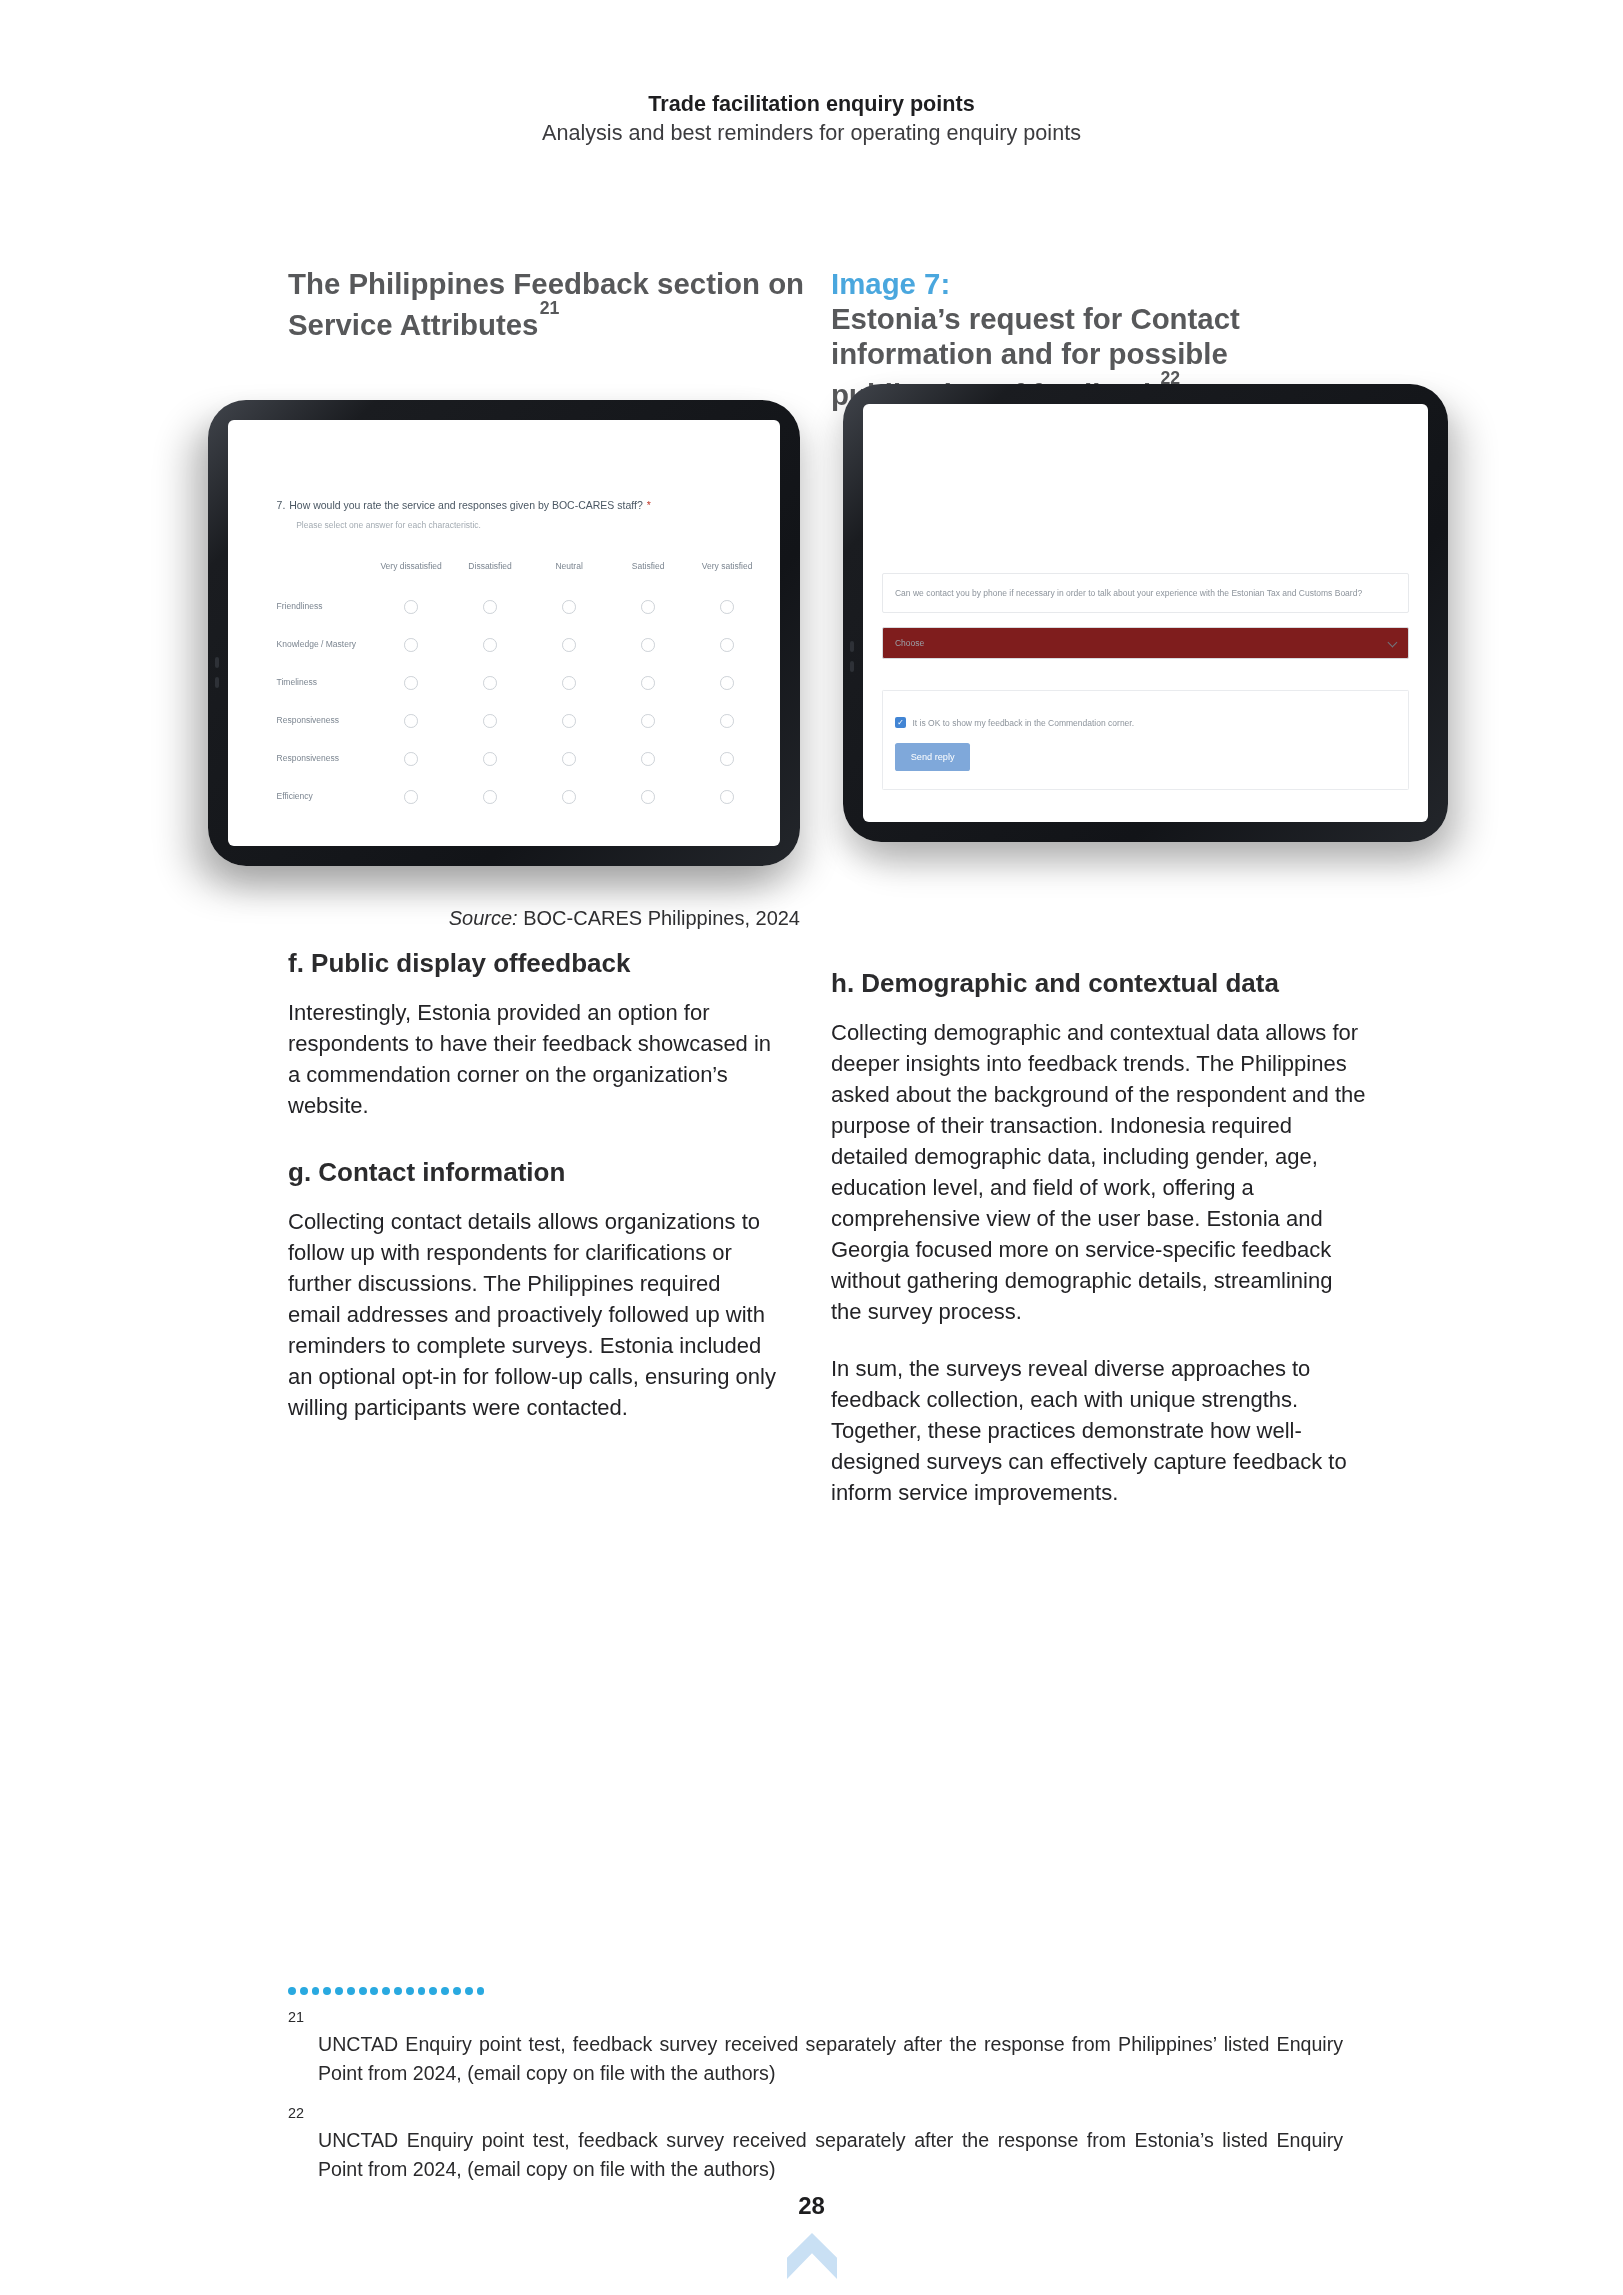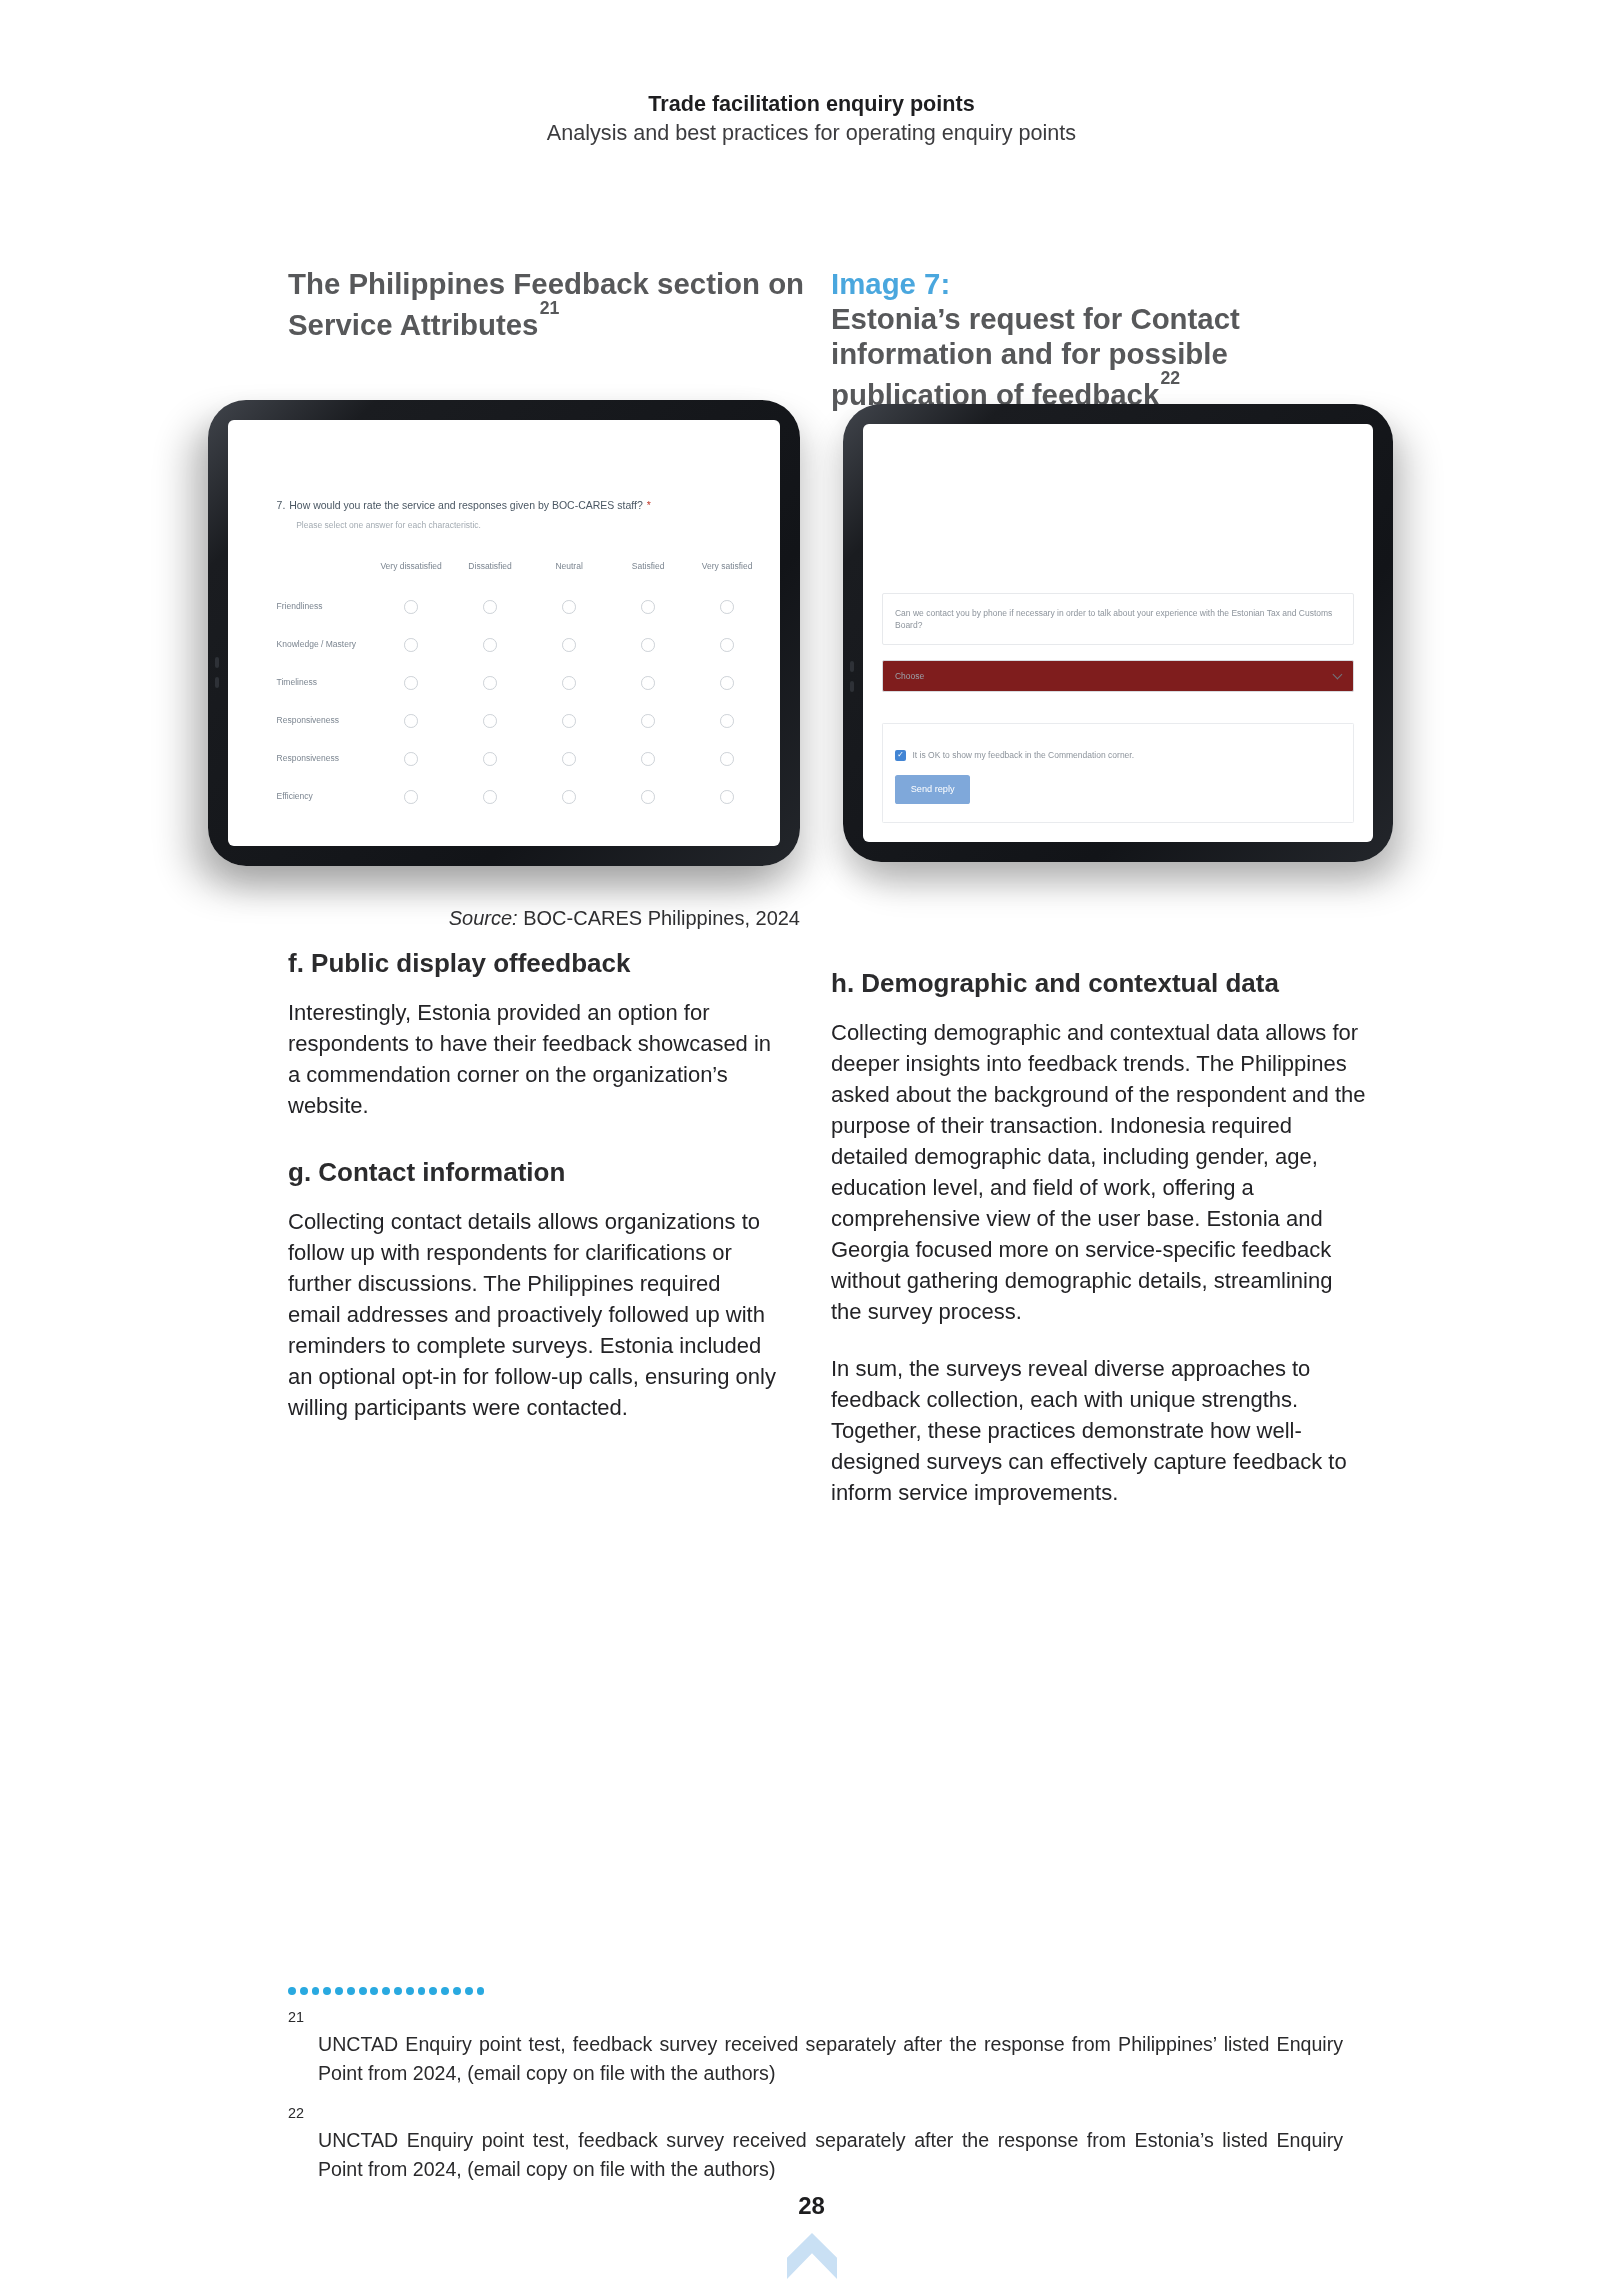--- a/index.html
+++ b/index.html
@@ -21,21 +21,21 @@
   .fig-title { font-size:29.4px; font-weight:bold; color:#57585a; line-height:35px; margin:0; }
   .fnref { font-size:17.7px; font-weight:bold; position:relative; top:-10.5px; margin-left:1.3px; }
 
   
   .tablet {
     position:absolute; border-radius:38px;
     background:linear-gradient(135deg,#41454c 0%,#1a1c20 16%,#121418 70%,#23262b 100%);
   }
   .tablet-left  { left:208px;  top:400px; width:592px; height:466px;
     box-shadow:-19.6px 21px 36px rgba(0,0,0,.24), 9.2px 19.6px 33px rgba(0,0,0,.16); }
-  .tablet-right { left:843px; top:404px; width:550px; height:458px;
+  .tablet-right { left:843px; top:384px; width:605px; height:458px;
     box-shadow:15.7px 21px 36px rgba(0,0,0,.2), -6.5px 17px 29.4px rgba(0,0,0,.14); }
   .tablet .screen { position:absolute; inset:19.6px; background:#fff; border-radius:5.9px; overflow:hidden; }
   .vol { position:absolute; left:7.2px; width:3.9px; height:11px; background:#2e3137; border-radius:2px; }
   .vol-1 { top:257px; } .vol-2 { top:277px; }
 
   
   .screen-ph { padding:79px 16.4px 0 49px; box-sizing:border-box; }
   .q-line { font-size:10.5px; color:#4a5763; }
   .q-num { margin-right:3.9px; }
   .req { color:#c0392b; margin-left:3.9px; }
@@ -93,21 +93,21 @@
   .chevron { position:absolute; left:787px; top:2233px; width:50px; height:46px; background:#c9e0f4;
     clip-path:polygon(0 54%, 50% 0, 100% 54%, 100% 100%, 50% 44%, 0 100%); }
 </style>
 </head>
 <body>
 
 <div class="page">
 
   <header class="doc-header">
     <div class="doc-title">Trade facilitation enquiry points</div>
-    <div class="doc-subtitle">Analysis and best practices for operating enquiry points</div>
+    <div class="doc-subtitle">Analysis and best reminders for operating enquiry points</div>
   </header>
 
   <section class="fig fig-left">
     <h2 class="fig-title"><span>The Philippines Feedback section on Service Attributes</span><sup class="fnref">21</sup></h2>
   </section>
 
   <section class="fig fig-right">
     <div class="fig-label">Image 7:</div>
     <h2 class="fig-title"><span>Estonia’s request for Contact information and for possible publication of feedback</span><sup class="fnref">22</sup></h2>
   </section>

